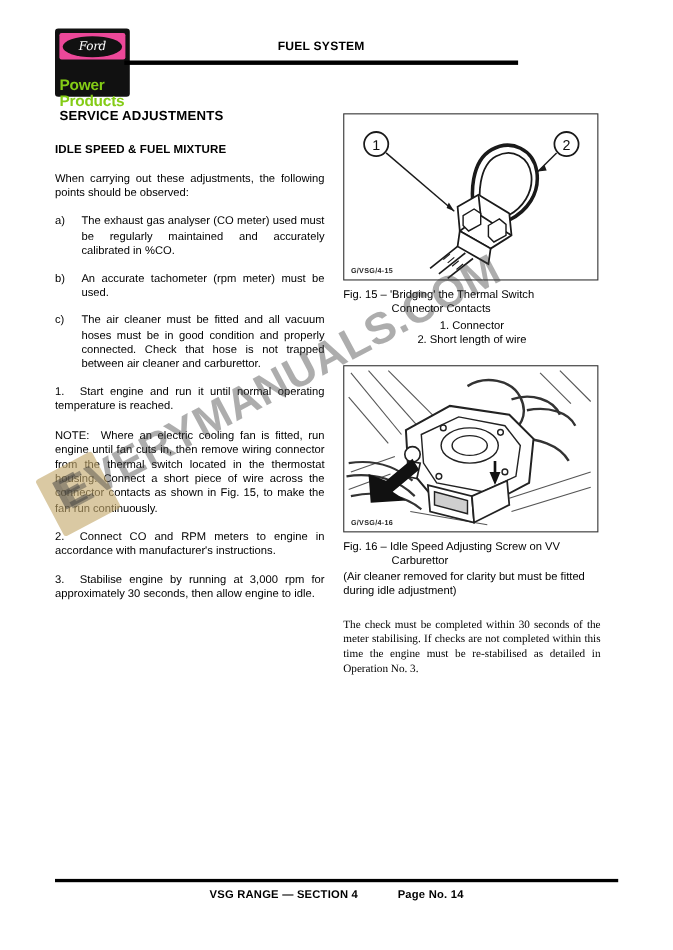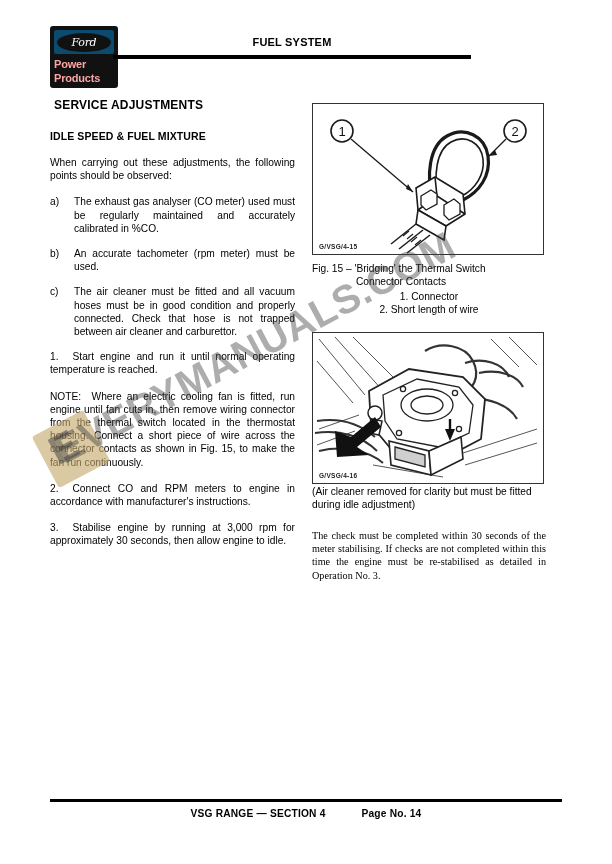--- a/index.html
+++ b/index.html
@@ -37,21 +37,21 @@
     width: 68px; height: 62px;
     background: #111111;
     border-radius: 3px;
     padding: 0;
     box-sizing: border-box;
   }
   .logo-oval-wrap {
     position: absolute;
     left: 4px; top: 4px;
     width: 60px; height: 24px;
-    background: #0c4a6e;
+    background: #ec4899;
     border-radius: 2px;
     display: flex;
     align-items: center;
     justify-content: center;
   }
   .logo-oval {
     width: 54px; height: 19px;
     background: #111111;
     border-radius: 50% / 50%;
     display: flex;
@@ -62,26 +62,26 @@
     color: #ffffff;
     font-family: "DejaVu Serif", serif;
     font-style: italic;
     font-size: 11px;
     letter-spacing: -0.3px;
     line-height: 1;
     transform: translateY(-0.5px);
   }
   .logo-text {
     position: absolute;
-    left: 4px; top: 31px;
+    left: 4px; top: 44px;
     width: 62px;
-    color: #fca5a5;
+    color: #84cc16;
     font-family: "Liberation Sans", sans-serif;
     font-weight: bold;
-    font-size: 11px;
+    font-size: 14px;
     line-height: 14px;
     letter-spacing: -0.2px;
   }
 
   .header-title {
     position: absolute;
     left: 113px; top: 36px;
     width: 358px;
     text-align: center;
     font-size: 11px;
@@ -436,20 +436,24 @@
         </g>
 
         <path d="M24 124 L22 98 L38 104 L62 84 L68 94 L44 114 L56 122 Z" fill="#111"></path>
 
         <path d="M132 96 L142 96 L137 108 Z" fill="#111"></path>
         <path d="M137 86 L137 98" stroke="#111" stroke-width="2.4" fill="none"></path>
       </svg>
       <div class="fig-code">G/VSG/4-16</div>
     </div>
 
+    <div class="fig-caption">
+      <span class="cap-l1">Fig. 16 – Idle Speed Adjusting Screw on VV</span>
+      <span class="cap-l2">Carburettor</span>
+    </div>
     <div class="fig-note">(Air cleaner removed for clarity but must be fitted during idle adjustment)</div>
 
     <p class="body" style="margin-top:18px;font-family:Liberation Serif, serif;">The check must be completed within 30 seconds of the meter stabilising. If checks are not completed within this time the engine must be re-stabilised as detailed in Operation No. 3.</p>
   </div>
 
   <div class="footer-rule"></div>
   <div class="footer-text">
     <span>VSG RANGE — SECTION 4</span>
     <span>Page No. 14</span>
   </div>

